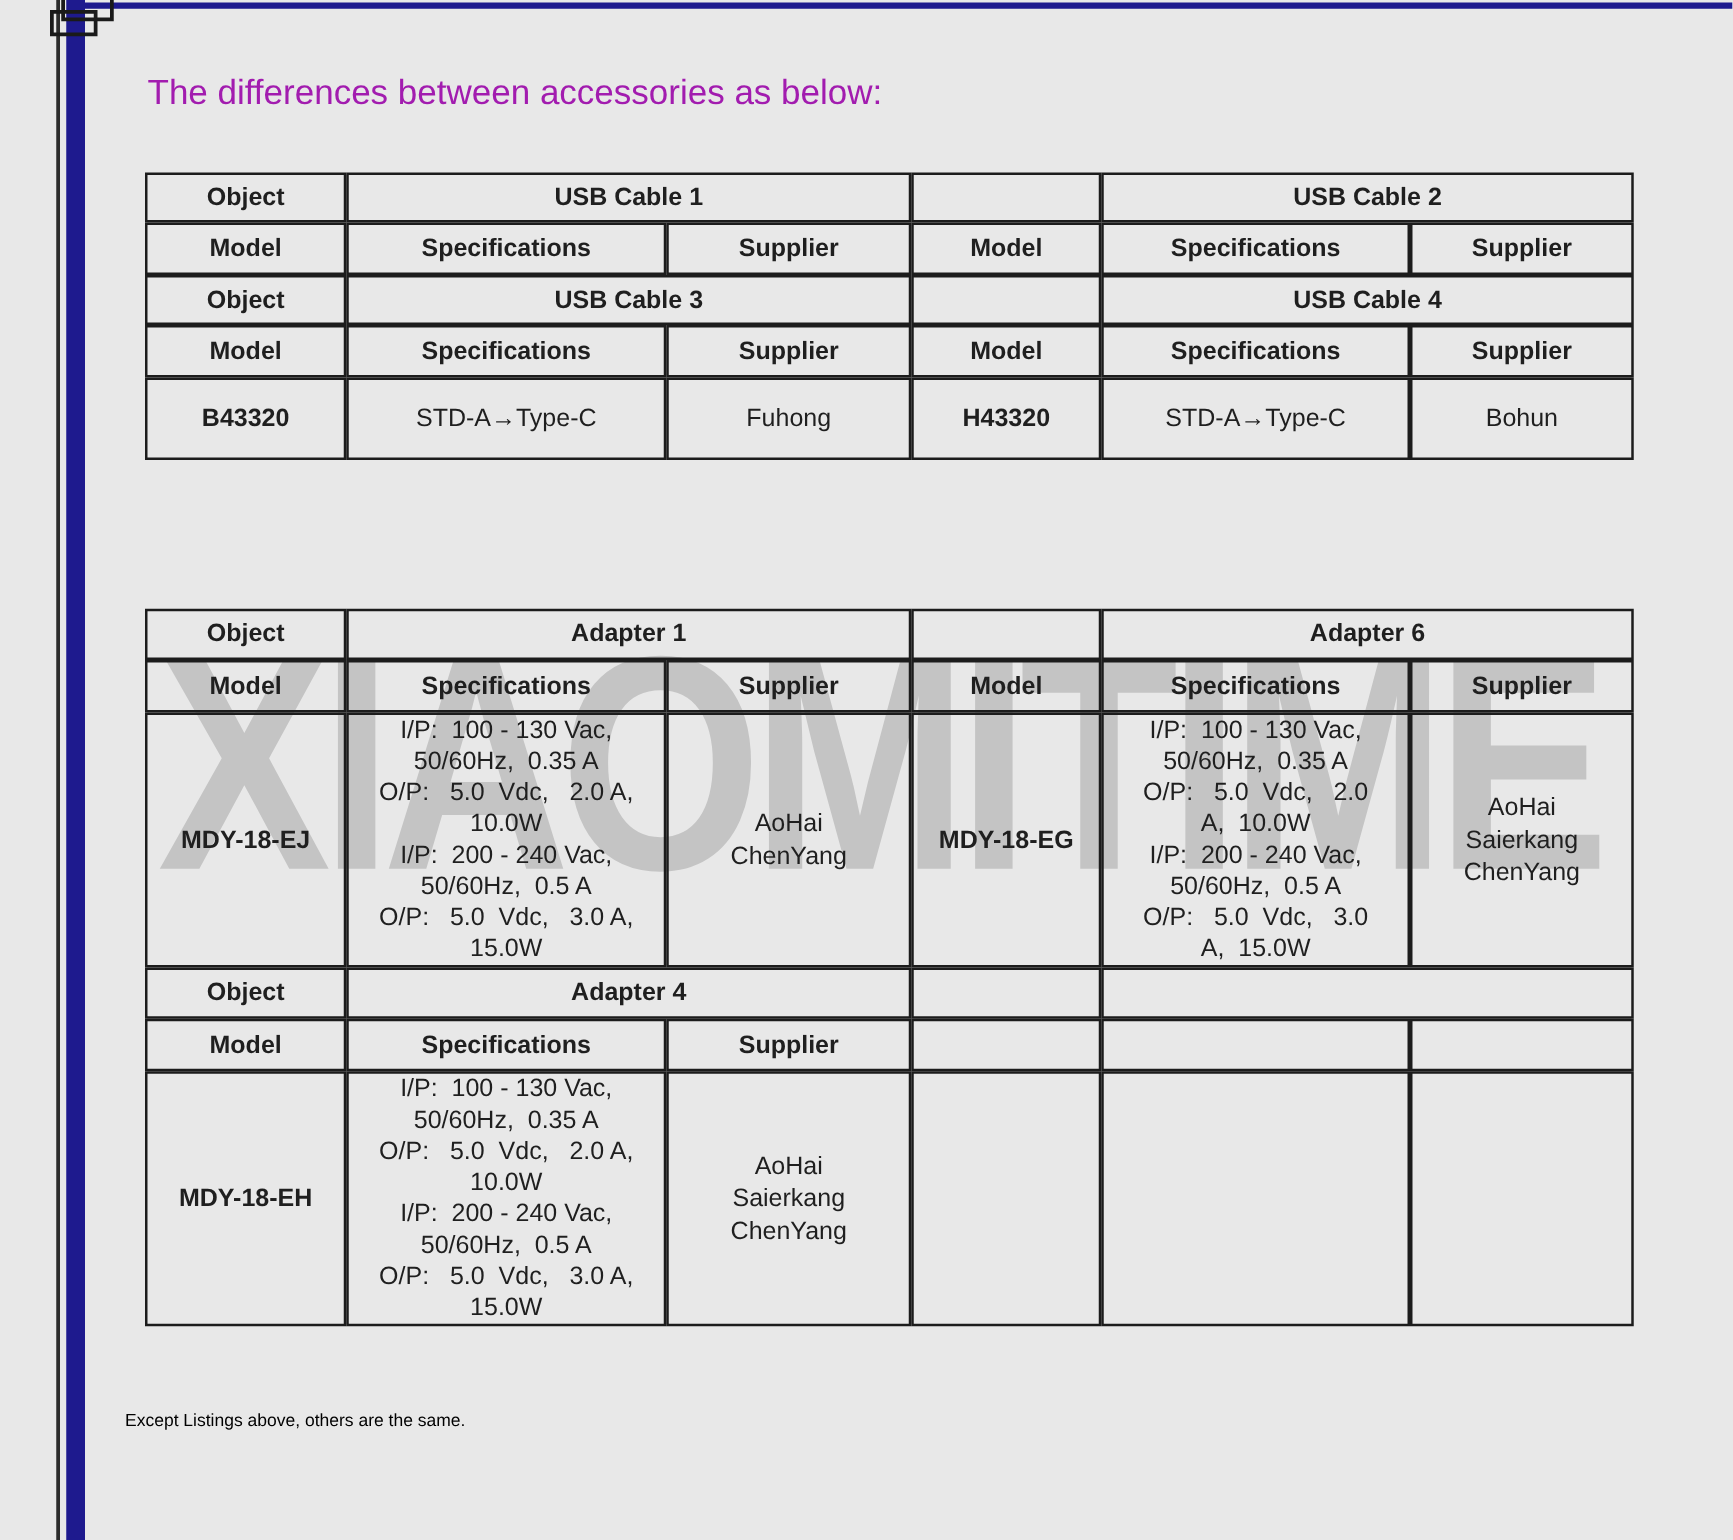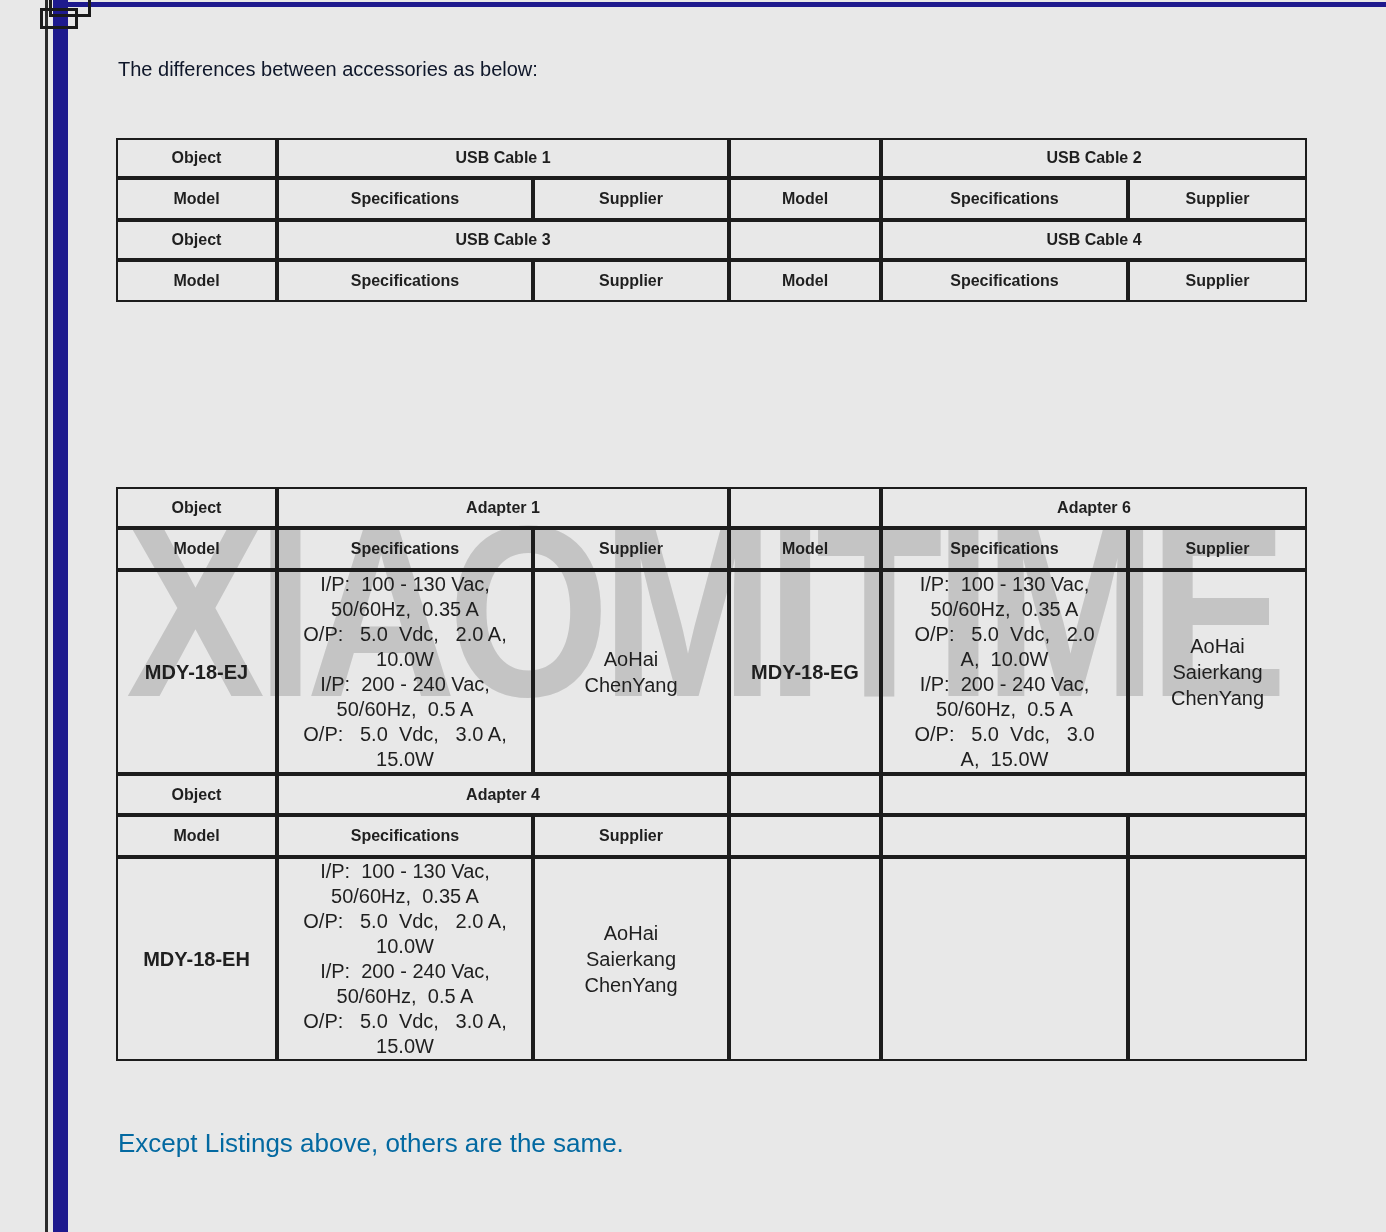--- a/index.html
+++ b/index.html
@@ -16,34 +16,34 @@
   .corner-rect1{position:absolute;left:49px;top:-9px;width:36px;height:20px;border:3px solid #1a1a1a;z-index:3;background:transparent;}
   .corner-rect2{position:absolute;left:40px;top:8px;width:32px;height:15px;border:3px solid #1a1a1a;z-index:3;background:transparent;}
   
   .watermark{
     position:absolute;left:126px;top:490px;z-index:0;
     font-size:200px;font-weight:bold;letter-spacing:-8px;line-height:1;
     color:#c4c4c4;white-space:nowrap;pointer-events:none;
     transform:scale(1.04,1.22);transform-origin:0 0;
   }
   
-  .intro{position:absolute;left:118px;top:58px;font-size:20px;color:#0f172a;z-index:4;}
-  .closing{position:absolute;left:118px;top:1128px;font-size:26px;color:#0369a1;z-index:4;}
+  .intro{position:absolute;left:118px;top:58px;font-size:28px;color:#a21caf;z-index:4;}
+  .closing{position:absolute;left:100px;top:1128px;font-size:14px;color:#000000;z-index:4;}
   
   table.spec{
     position:absolute;left:116px;border-collapse:separate;border-spacing:0;
     table-layout:fixed;z-index:3;background:transparent;
   }
   table.cables{top:138px;}
   table.adapters{top:487px;}
   td{
     border:2px solid #1c1c1c;text-align:center;vertical-align:middle;
     padding:0;font-size:20px;background:transparent;overflow:hidden;
   }
-  td.hd{font-weight:bold;font-size:16px;}
+  td.hd{font-weight:bold;font-size:20px;}
   td.model{font-weight:bold;}
   td.specs{white-space:pre-wrap;line-height:25px;}
   td.sup{white-space:pre-wrap;line-height:26px;}
   .cables tr.r-title td{height:36px;}
   .cables tr.r-head td{height:38px;}
   .cables tr.r-data td{height:62px;}
   .adapters tr.r-title td{height:37px;}
   .adapters tr.r-head td{height:38px;}
   .adapters tr.r-big td{height:192px;}
 </style>
@@ -90,20 +90,28 @@
     <td></td>
     <td class="hd" colspan="2">USB Cable 4</td>
   </tr>
   <tr class="r-head">
     <td class="hd">Model</td>
     <td class="hd">Specifications</td>
     <td class="hd">Supplier</td>
     <td class="hd">Model</td>
     <td class="hd">Specifications</td>
     <td class="hd">Supplier</td>
+  </tr>
+  <tr class="r-data">
+    <td class="model">B43320</td>
+    <td>STD-A→Type-C</td>
+    <td>Fuhong</td>
+    <td class="model">H43320</td>
+    <td>STD-A→Type-C</td>
+    <td>Bohun</td>
   </tr>
 </tbody>
   </table>
 
 <table class="spec adapters">
   <colgroup>
     <col style="width:161px">
       <col style="width:256px">
       <col style="width:196px">
     <col style="width:152px">

